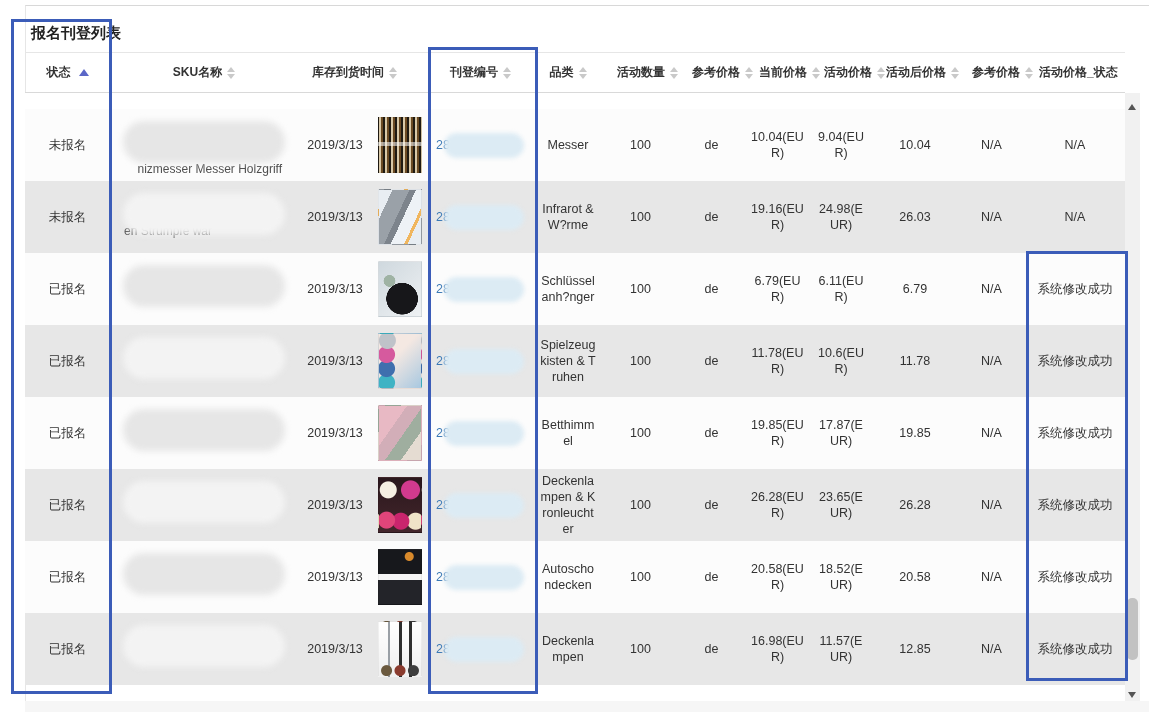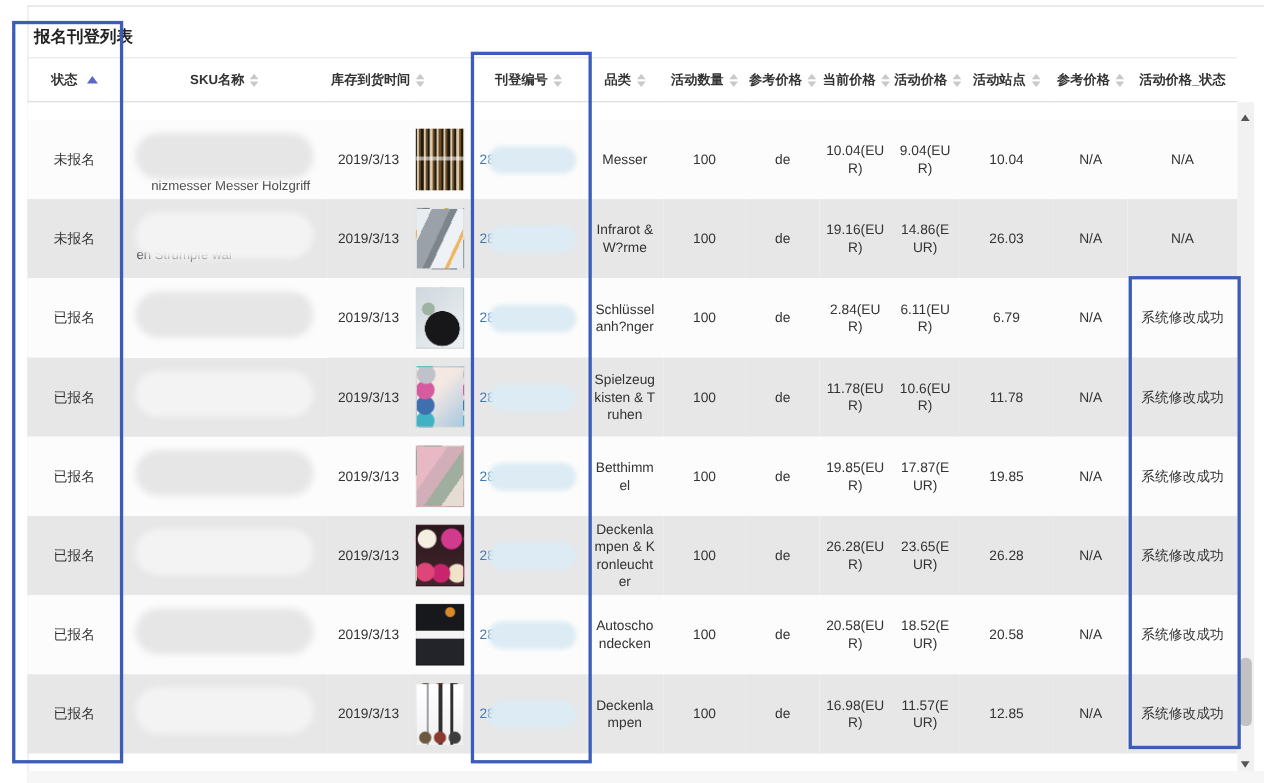--- a/index.html
+++ b/index.html
@@ -7,21 +7,21 @@
     width:1149px;height:712px;position:relative;overflow:hidden;
     background:#ffffff;font-family:"Liberation Sans","DejaVu Sans",sans-serif;color:#333;
   }
   .panel{position:absolute;left:25px;top:5px;right:0;bottom:0;
     border-top:1px solid #d8d8d8;border-left:1px solid #e6e6e6;}
   .page-title{position:absolute;left:31px;top:24px;font-size:15px;font-weight:bold;color:#222;z-index:2;}
   .title-divider{position:absolute;left:25px;top:52px;width:1100px;height:1px;background:#e6e6e6;}
 
   table.listing{position:absolute;left:25px;top:53px;width:1100px;border-collapse:collapse;table-layout:fixed;}
   thead th{height:39px;font-size:12px;font-weight:bold;color:#333;text-align:center;vertical-align:middle;
-    border-bottom:1px solid #d9d9d9;padding:0 3px;white-space:nowrap;overflow:visible;}
+    border-bottom:1px solid #d9d9d9;padding:0 14px;white-space:nowrap;overflow:visible;}
   tbody td{font-size:12.5px;color:#333;text-align:center;vertical-align:middle;height:72px;
     padding:0 6px;word-break:break-all;line-height:16px;}
   tr.spacer td{height:16px;background:#fff;padding:0;}
   tr.odd td{background:#fcfcfc;}
   tr.even td{background:#e7e7e7;}
 
   .th-label{display:inline-block;vertical-align:middle;}
   .sort-both{display:inline-flex;flex-direction:column;margin-left:5px;vertical-align:middle;row-gap:2px;}
   .sort-both .u{width:0;height:0;border-left:4px solid transparent;border-right:4px solid transparent;border-bottom:5px solid #c9c9c9;}
   .sort-both .d{width:0;height:0;border-left:4px solid transparent;border-right:4px solid transparent;border-top:5px solid #c9c9c9;}
@@ -141,21 +141,21 @@
             <span class="d"></span>
           </span></th>
         <th class="c-current_price"><span class="th-label">当前价格</span><span class="sort-both">
             <span class="u"></span>
             <span class="d"></span>
           </span></th>
         <th class="c-activity_price"><span class="th-label">活动价格</span><span class="sort-both">
             <span class="u"></span>
             <span class="d"></span>
           </span></th>
-        <th class="c-post_price"><span class="th-label">活动站点</span><span class="sort-both">
+        <th class="c-post_price"><span class="th-label">活动后价格</span><span class="sort-both">
             <span class="u"></span>
             <span class="d"></span>
           </span></th>
         <th class="c-ref_price"><span class="th-label">参考价格</span><span class="sort-both">
             <span class="u"></span>
             <span class="d"></span>
           </span></th>
         <th class="c-price_status"><span class="th-label">活动价格_状态</span></th>
       </tr>
     </thead>
@@ -201,21 +201,21 @@
         <td class="c-listing_id">
           <div class="id-wrap">
             <a class="id-link" href="#" style="color: rgb(58, 120, 181);">28</a>
             <span class="id-blur"></span>
           </div>
         </td>
         <td class="c-category">Infrarot &amp; W?rme</td>
         <td class="c-qty">100</td>
         <td class="c-site">de</td>
         <td class="c-current_price">19.16(EUR)</td>
-        <td class="c-activity_price">14.86(EUR)</td>
+        <td class="c-activity_price">24.98(EUR)</td>
         <td class="c-post_price">26.03</td>
         <td class="c-ref_price">N/A</td>
         <td class="c-price_status">N/A</td>
       </tr>
       <tr class="data-row row-3 odd">
         <td class="c-status">已报名</td>
         <td class="c-sku">
           <div class="sku-frag"></div>
           <div class="sku-blur"></div>
         </td>
@@ -225,21 +225,21 @@
         </td>
         <td class="c-listing_id">
           <div class="id-wrap">
             <a class="id-link" href="#" style="color: rgb(58, 120, 181);">28</a>
             <span class="id-blur"></span>
           </div>
         </td>
         <td class="c-category">Schlüsselanh?nger</td>
         <td class="c-qty">100</td>
         <td class="c-site">de</td>
-        <td class="c-current_price">2.84(EUR)</td>
+        <td class="c-current_price">6.79(EUR)</td>
         <td class="c-activity_price">6.11(EUR)</td>
         <td class="c-post_price">6.79</td>
         <td class="c-ref_price">N/A</td>
         <td class="c-price_status">系统修改成功</td>
       </tr>
       <tr class="data-row row-4 even">
         <td class="c-status">已报名</td>
         <td class="c-sku">
           <div class="sku-frag"></div>
           <div class="sku-blur"></div>

